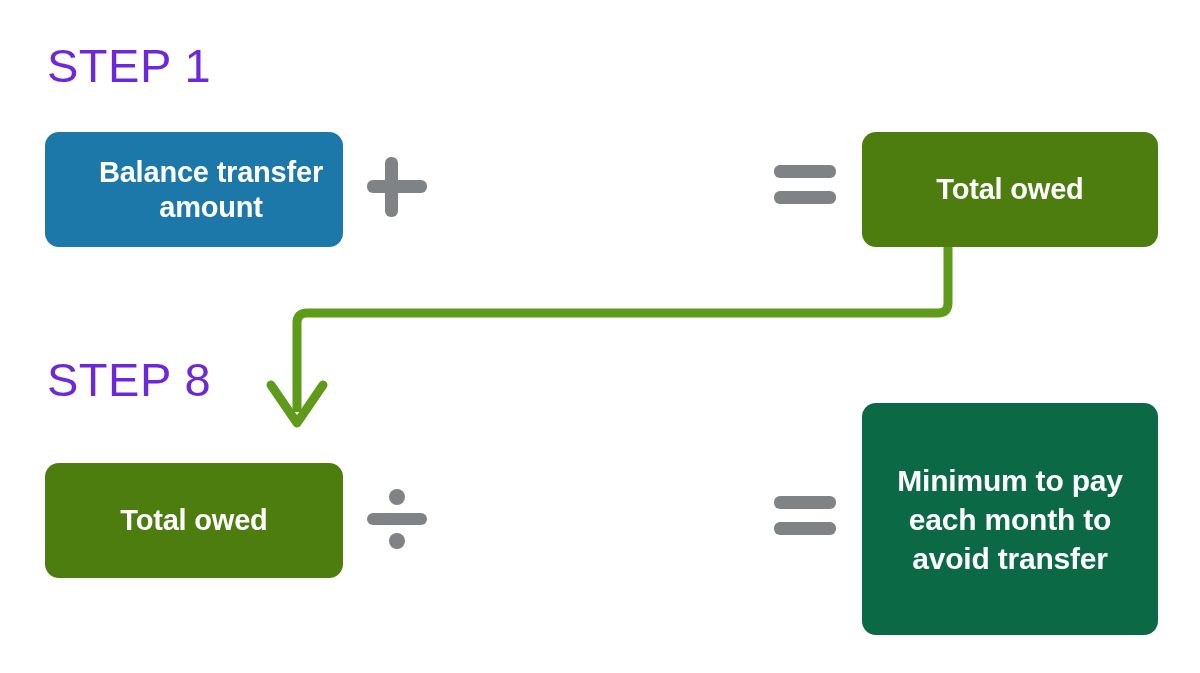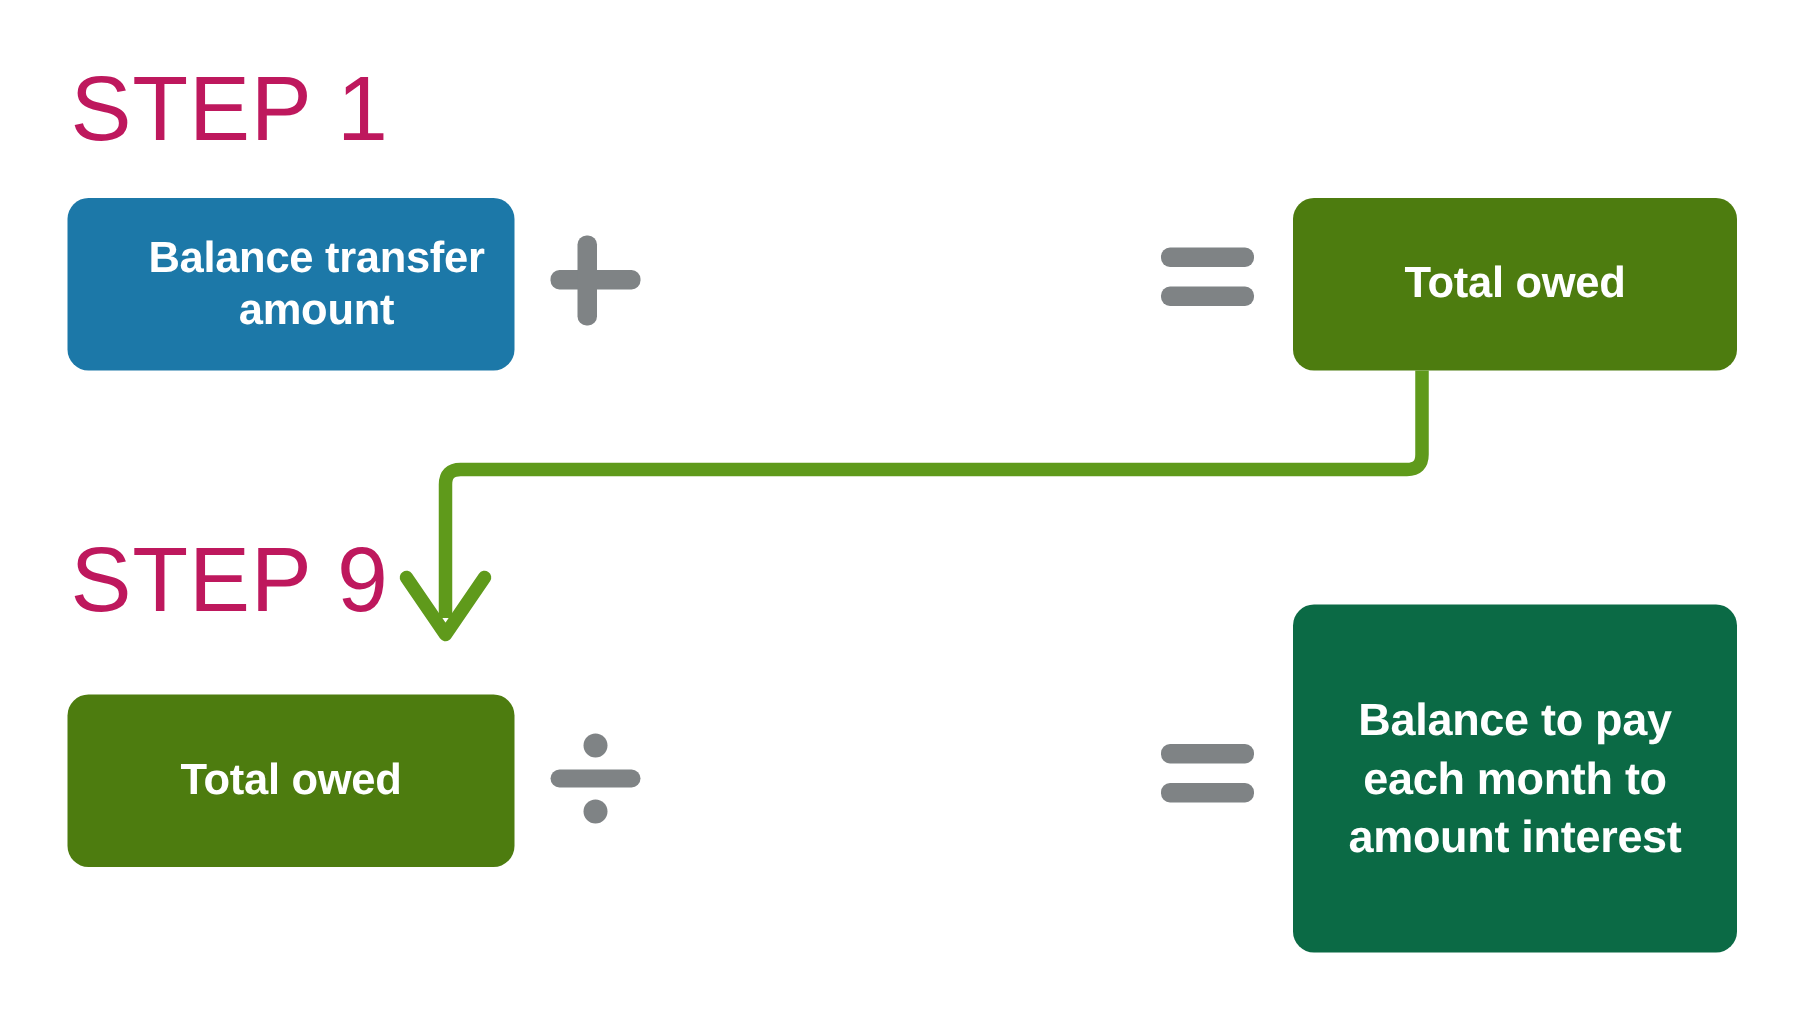--- a/index.html
+++ b/index.html
@@ -14,24 +14,24 @@
     position: relative;
     width: 1200px;
     height: 673px;
     background: #ffffff;
     overflow: hidden;
   }
 
   
   .step-label {
     position: absolute;
-    color: #be185d;
+    color: #6d28d9;
     font-family: "Liberation Sans", sans-serif;
     font-weight: 400;
-    font-size: 61px;
+    font-size: 47px;
     letter-spacing: 0.5px;
     line-height: 1;
     white-space: nowrap;
   }
   #step1-label { left: 47px; top: 42px; }
   #step2-label { left: 47px; top: 356px; }
 
   
   .box {
     position: absolute;
@@ -125,37 +125,37 @@
     <div class="op-bar bar-bot"></div>
   </div>
 
   <div class="box box-green" id="box-total-owed-1">Total owed</div>
 
   <svg id="connector" viewBox="0 0 1200 673" xmlns="http://www.w3.org/2000/svg">
     <path d="M 948 247 L 948 303 Q 948 313 938 313 L 307 313 Q 297 313 297 323 L 297 412" fill="none" stroke="#5f9a1b" stroke-width="9" stroke-linecap="butt" stroke-linejoin="round"></path>
     <path d="M 271 385 L 297 423 L 323 385" fill="none" stroke="#5f9a1b" stroke-width="9" stroke-linecap="round" stroke-linejoin="round"></path>
   </svg>
 
-  <div class="step-label" id="step2-label">STEP 9</div>
+  <div class="step-label" id="step2-label">STEP 8</div>
 
   <div class="box box-green" id="box-total-owed-2">Total owed</div>
 
   <div class="operator" id="op-divide">
     <div class="op-dot dot-top"></div>
     <div class="op-bar bar-h"></div>
     <div class="op-dot dot-bot"></div>
   </div>
 
 
   <div class="operator eq" id="op-equals-2">
     <div class="op-bar bar-top"></div>
     <div class="op-bar bar-bot"></div>
   </div>
 
   <div class="box box-dark" id="box-minimum">
     <div>
-      <span>Balance to pay</span><br>
+      <span>Minimum to pay</span><br>
       <span>each month to</span><br>
-      <span>amount interest</span>
+      <span>avoid transfer</span>
     </div>
   </div>
 
 </div>
 
 </body></html>

